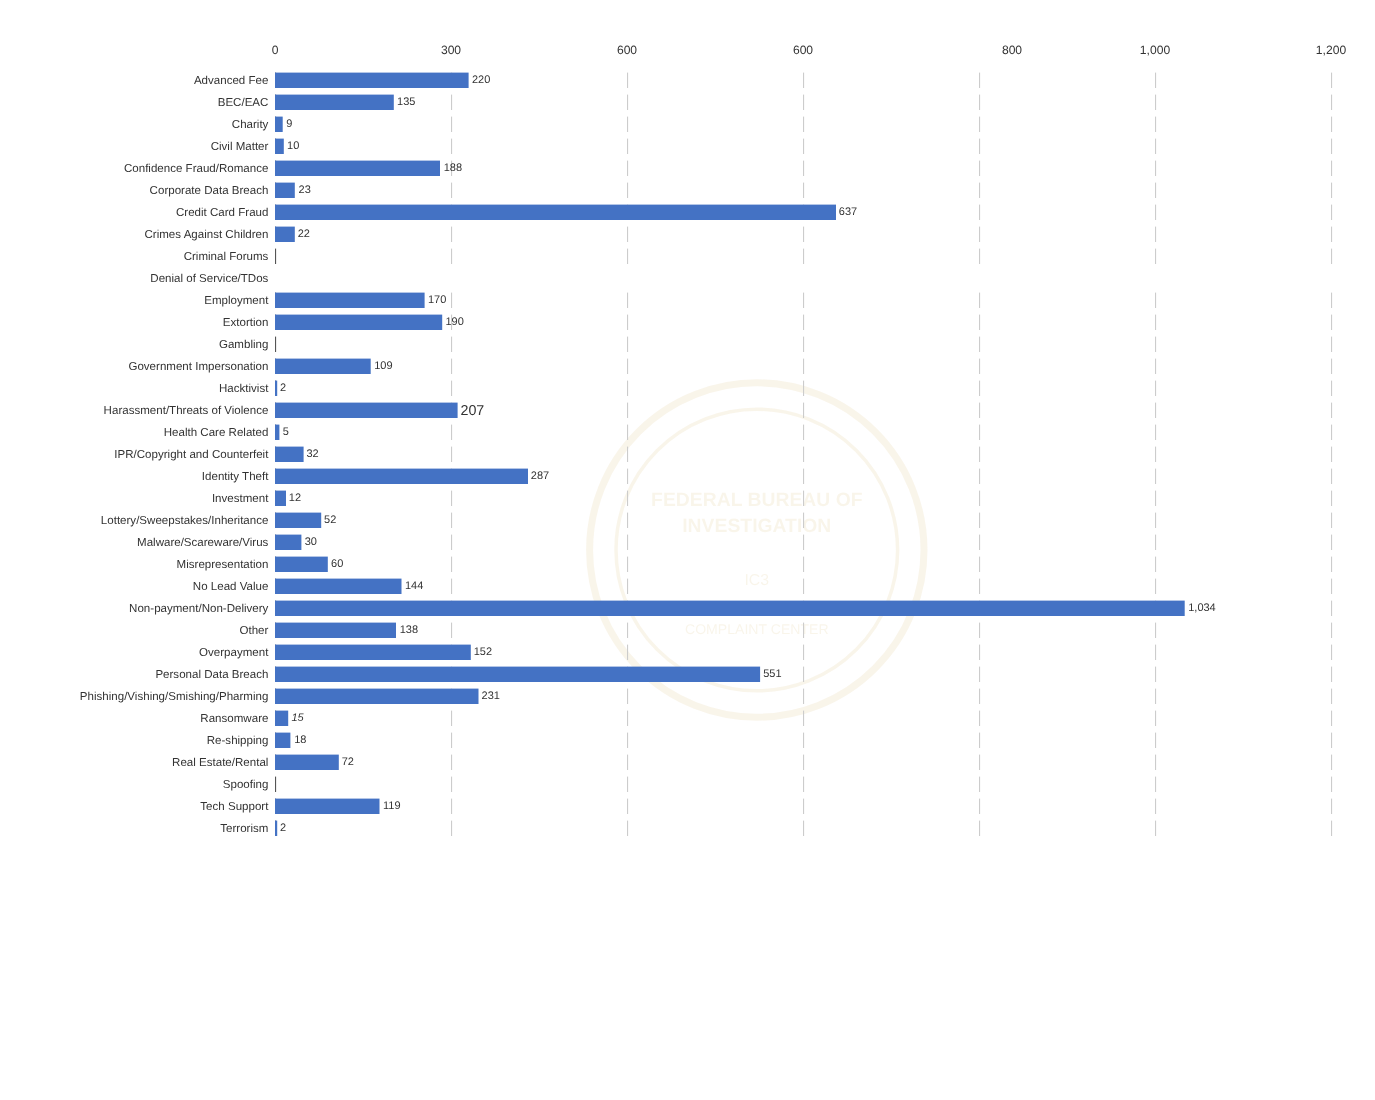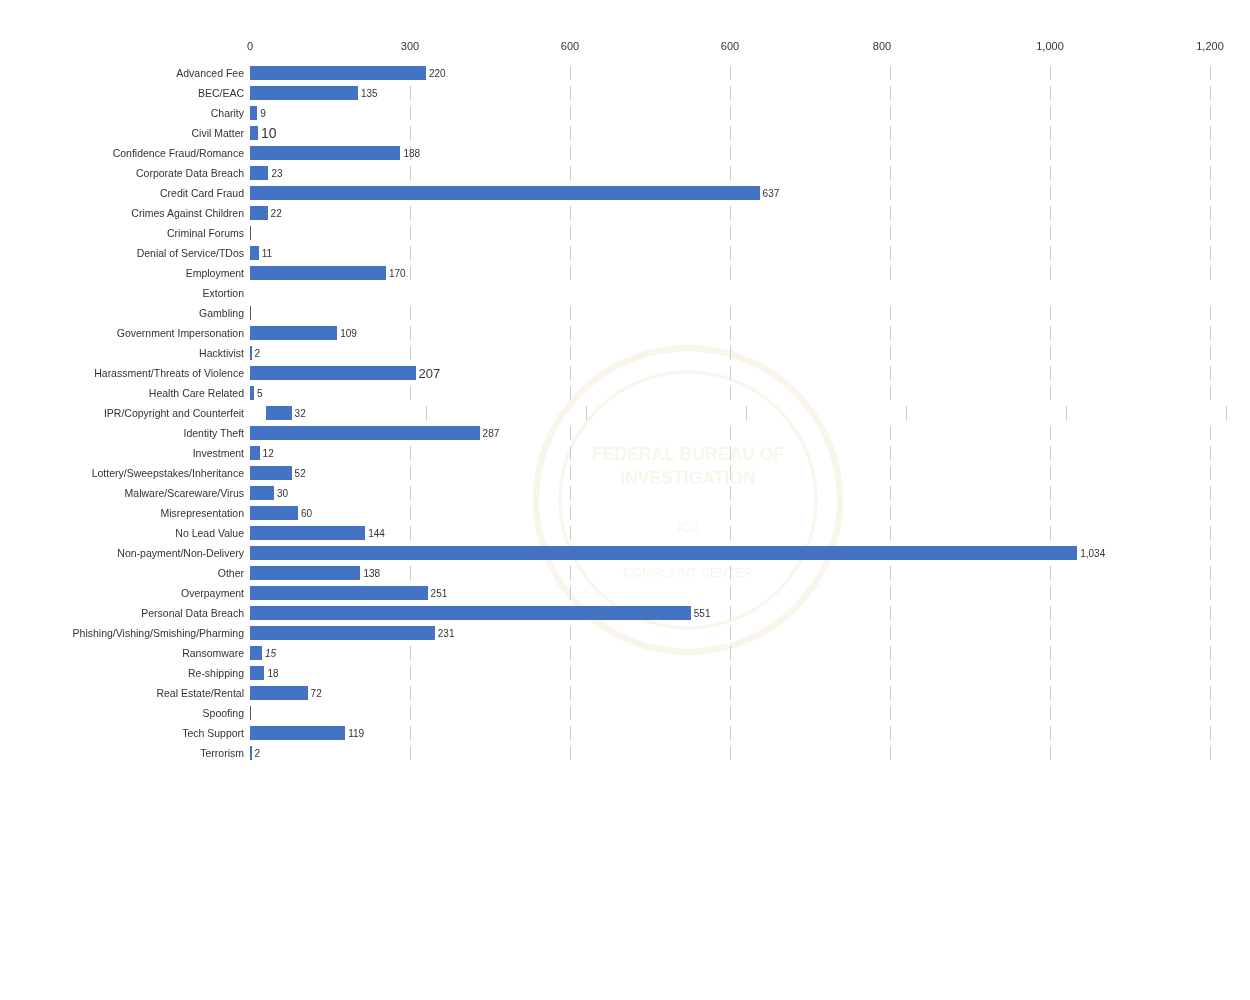--- a/index.html
+++ b/index.html
@@ -141,21 +141,21 @@
   <h1 class="chart-title"></h1>
 
   <div class="chart-area">
     <div class="victim-count-label"></div>
 
     <div class="x-axis-container" style="height: 20px; position: relative; margin-left: 220px; margin-right: 10px;">
     <span class="x-tick" style="left: 0px;">0</span>
         <span class="x-tick" style="left: 160px;">300</span>
         <span class="x-tick" style="left: 320px;">600</span>
         <span class="x-tick" style="left: 480px;">600</span>
-        <span class="x-tick" style="left: 632px;">800</span>
+        <span class="x-tick" style="left: 670px;">800</span>
         <span class="x-tick" style="left: 800px;">1,000</span>
         <span class="x-tick" style="left: 960px;">1,200</span>
       </div>
 
     <div class="bars-wrapper">
       <div class="bars-section" id="bars-section">
       <div class="bar-row">
             <div class="bar-label">Advanced Fee</div>
             <div class="bar-track" style="width: 960px; position: relative;">
               <div style="position: absolute; left: 0px; top: 0px; bottom: 0px; width: 1px; background: rgb(85, 85, 85);"></div>
@@ -201,21 +201,21 @@
             <div class="bar-label">Civil Matter</div>
             <div class="bar-track" style="width: 960px; position: relative;">
               <div style="position: absolute; left: 0px; top: 0px; bottom: 0px; width: 1px; background: rgb(85, 85, 85);"></div>
               <div style="position: absolute; left: 160px; top: 0px; bottom: 0px; width: 1px; background: rgb(204, 204, 204);"></div>
               <div style="position: absolute; left: 320px; top: 0px; bottom: 0px; width: 1px; background: rgb(204, 204, 204);"></div>
               <div style="position: absolute; left: 480px; top: 0px; bottom: 0px; width: 1px; background: rgb(204, 204, 204);"></div>
               <div style="position: absolute; left: 640px; top: 0px; bottom: 0px; width: 1px; background: rgb(204, 204, 204);"></div>
               <div style="position: absolute; left: 800px; top: 0px; bottom: 0px; width: 1px; background: rgb(204, 204, 204);"></div>
               <div style="position: absolute; left: 960px; top: 0px; bottom: 0px; width: 1px; background: rgb(204, 204, 204);"></div>
               <div class="bar-fill" style="width: 8px; --bar-width: 8px;"></div>
-              <div class="bar-value" style="left: 11px; position: absolute; top: 50%; transform: translateY(-50%); font-size: 14px; color: rgb(51, 51, 51);">10</div>
+              <div class="bar-value" style="left: 11px; position: absolute; top: 50%; transform: translateY(-50%); font-size: 10px; color: rgb(51, 51, 51);">10</div>
             </div>
           </div>
           <div class="bar-row">
             <div class="bar-label">Confidence Fraud/Romance</div>
             <div class="bar-track" style="width: 960px; position: relative;">
               <div style="position: absolute; left: 0px; top: 0px; bottom: 0px; width: 1px; background: rgb(85, 85, 85);"></div>
               <div style="position: absolute; left: 160px; top: 0px; bottom: 0px; width: 1px; background: rgb(204, 204, 204);"></div>
               <div style="position: absolute; left: 320px; top: 0px; bottom: 0px; width: 1px; background: rgb(204, 204, 204);"></div>
               <div style="position: absolute; left: 480px; top: 0px; bottom: 0px; width: 1px; background: rgb(204, 204, 204);"></div>
               <div style="position: absolute; left: 640px; top: 0px; bottom: 0px; width: 1px; background: rgb(204, 204, 204);"></div>
@@ -274,48 +274,48 @@
               <div style="position: absolute; left: 160px; top: 0px; bottom: 0px; width: 1px; background: rgb(204, 204, 204);"></div>
               <div style="position: absolute; left: 320px; top: 0px; bottom: 0px; width: 1px; background: rgb(204, 204, 204);"></div>
               <div style="position: absolute; left: 480px; top: 0px; bottom: 0px; width: 1px; background: rgb(204, 204, 204);"></div>
               <div style="position: absolute; left: 640px; top: 0px; bottom: 0px; width: 1px; background: rgb(204, 204, 204);"></div>
               <div style="position: absolute; left: 800px; top: 0px; bottom: 0px; width: 1px; background: rgb(204, 204, 204);"></div>
               <div style="position: absolute; left: 960px; top: 0px; bottom: 0px; width: 1px; background: rgb(204, 204, 204);"></div>
             </div>
           </div>
           <div class="bar-row">
             <div class="bar-label">Denial of Service/TDos</div>
-            <div class="bar-track" style="width: 960px; position: relative;">
-              <div style="position: absolute; left: 0px; top: 0px; bottom: 0px; width: 1px; background: rgb(85, 85, 85);"></div>
-              <div style="position: absolute; left: 160px; top: 0px; bottom: 0px; width: 1px; background: rgb(204, 204, 204);"></div>
-              <div style="position: absolute; left: 320px; top: 0px; bottom: 0px; width: 1px; background: rgb(204, 204, 204);"></div>
-              <div style="position: absolute; left: 480px; top: 0px; bottom: 0px; width: 1px; background: rgb(204, 204, 204);"></div>
-              <div style="position: absolute; left: 640px; top: 0px; bottom: 0px; width: 1px; background: rgb(204, 204, 204);"></div>
-              <div style="position: absolute; left: 800px; top: 0px; bottom: 0px; width: 1px; background: rgb(204, 204, 204);"></div>
-              <div style="position: absolute; left: 960px; top: 0px; bottom: 0px; width: 1px; background: rgb(204, 204, 204);"></div>
-              <div class="bar-fill" style="width: 8.8px; --bar-width: 8.8px;"></div>
-              <div class="bar-value" style="left: 11.8px; position: absolute; top: 50%; transform: translateY(-50%); font-size: 10px; color: rgb(51, 51, 51);">11</div>
-            </div>
           </div>
           <div class="bar-row">
             <div class="bar-label">Employment</div>
             <div class="bar-track" style="width: 960px; position: relative;">
               <div style="position: absolute; left: 0px; top: 0px; bottom: 0px; width: 1px; background: rgb(85, 85, 85);"></div>
               <div style="position: absolute; left: 160px; top: 0px; bottom: 0px; width: 1px; background: rgb(204, 204, 204);"></div>
               <div style="position: absolute; left: 320px; top: 0px; bottom: 0px; width: 1px; background: rgb(204, 204, 204);"></div>
               <div style="position: absolute; left: 480px; top: 0px; bottom: 0px; width: 1px; background: rgb(204, 204, 204);"></div>
               <div style="position: absolute; left: 640px; top: 0px; bottom: 0px; width: 1px; background: rgb(204, 204, 204);"></div>
               <div style="position: absolute; left: 800px; top: 0px; bottom: 0px; width: 1px; background: rgb(204, 204, 204);"></div>
               <div style="position: absolute; left: 960px; top: 0px; bottom: 0px; width: 1px; background: rgb(204, 204, 204);"></div>
               <div class="bar-fill" style="width: 136px; --bar-width: 136px;"></div>
               <div class="bar-value" style="left: 139px; position: absolute; top: 50%; transform: translateY(-50%); font-size: 10px; color: rgb(51, 51, 51);">170</div>
             </div>
           </div>
           <div class="bar-row">
             <div class="bar-label">Extortion</div>
+            <div class="bar-track" style="width: 960px; position: relative;">
+              <div style="position: absolute; left: 0px; top: 0px; bottom: 0px; width: 1px; background: rgb(85, 85, 85);"></div>
+              <div style="position: absolute; left: 160px; top: 0px; bottom: 0px; width: 1px; background: rgb(204, 204, 204);"></div>
+              <div style="position: absolute; left: 320px; top: 0px; bottom: 0px; width: 1px; background: rgb(204, 204, 204);"></div>
+              <div style="position: absolute; left: 480px; top: 0px; bottom: 0px; width: 1px; background: rgb(204, 204, 204);"></div>
+              <div style="position: absolute; left: 640px; top: 0px; bottom: 0px; width: 1px; background: rgb(204, 204, 204);"></div>
+              <div style="position: absolute; left: 800px; top: 0px; bottom: 0px; width: 1px; background: rgb(204, 204, 204);"></div>
+              <div style="position: absolute; left: 960px; top: 0px; bottom: 0px; width: 1px; background: rgb(204, 204, 204);"></div>
+              <div class="bar-fill" style="width: 152px; --bar-width: 152px;"></div>
+              <div class="bar-value" style="left: 155px; position: absolute; top: 50%; transform: translateY(-50%); font-size: 10px; color: rgb(51, 51, 51);">190</div>
+            </div>
           </div>
           <div class="bar-row">
             <div class="bar-label">Gambling</div>
             <div class="bar-track" style="width: 960px; position: relative;">
               <div style="position: absolute; left: 0px; top: 0px; bottom: 0px; width: 1px; background: rgb(85, 85, 85);"></div>
               <div style="position: absolute; left: 160px; top: 0px; bottom: 0px; width: 1px; background: rgb(204, 204, 204);"></div>
               <div style="position: absolute; left: 320px; top: 0px; bottom: 0px; width: 1px; background: rgb(204, 204, 204);"></div>
               <div style="position: absolute; left: 480px; top: 0px; bottom: 0px; width: 1px; background: rgb(204, 204, 204);"></div>
               <div style="position: absolute; left: 640px; top: 0px; bottom: 0px; width: 1px; background: rgb(204, 204, 204);"></div>
               <div style="position: absolute; left: 800px; top: 0px; bottom: 0px; width: 1px; background: rgb(204, 204, 204);"></div>
@@ -373,21 +373,21 @@
               <div style="position: absolute; left: 480px; top: 0px; bottom: 0px; width: 1px; background: rgb(204, 204, 204);"></div>
               <div style="position: absolute; left: 640px; top: 0px; bottom: 0px; width: 1px; background: rgb(204, 204, 204);"></div>
               <div style="position: absolute; left: 800px; top: 0px; bottom: 0px; width: 1px; background: rgb(204, 204, 204);"></div>
               <div style="position: absolute; left: 960px; top: 0px; bottom: 0px; width: 1px; background: rgb(204, 204, 204);"></div>
               <div class="bar-fill" style="width: 4px; --bar-width: 4px;"></div>
               <div class="bar-value" style="left: 7px; position: absolute; top: 50%; transform: translateY(-50%); font-size: 10px; color: rgb(51, 51, 51);">5</div>
             </div>
           </div>
           <div class="bar-row">
             <div class="bar-label">IPR/Copyright and Counterfeit</div>
-            <div class="bar-track" style="width: 960px; position: relative; margin-left: 16px;">
+            <div class="bar-track" style="width: 960px; position: relative;">
               <div style="position: absolute; left: 0px; top: 0px; bottom: 0px; width: 1px; background: rgb(85, 85, 85);"></div>
               <div style="position: absolute; left: 160px; top: 0px; bottom: 0px; width: 1px; background: rgb(204, 204, 204);"></div>
               <div style="position: absolute; left: 320px; top: 0px; bottom: 0px; width: 1px; background: rgb(204, 204, 204);"></div>
               <div style="position: absolute; left: 480px; top: 0px; bottom: 0px; width: 1px; background: rgb(204, 204, 204);"></div>
               <div style="position: absolute; left: 640px; top: 0px; bottom: 0px; width: 1px; background: rgb(204, 204, 204);"></div>
               <div style="position: absolute; left: 800px; top: 0px; bottom: 0px; width: 1px; background: rgb(204, 204, 204);"></div>
               <div style="position: absolute; left: 960px; top: 0px; bottom: 0px; width: 1px; background: rgb(204, 204, 204);"></div>
               <div class="bar-fill" style="width: 25.6px; --bar-width: 25.6px;"></div>
               <div class="bar-value" style="left: 28.6px; position: absolute; top: 50%; transform: translateY(-50%); font-size: 10px; color: rgb(51, 51, 51);">32</div>
             </div>
@@ -508,21 +508,21 @@
             <div class="bar-label">Overpayment</div>
             <div class="bar-track" style="width: 960px; position: relative;">
               <div style="position: absolute; left: 0px; top: 0px; bottom: 0px; width: 1px; background: rgb(85, 85, 85);"></div>
               <div style="position: absolute; left: 160px; top: 0px; bottom: 0px; width: 1px; background: rgb(204, 204, 204);"></div>
               <div style="position: absolute; left: 320px; top: 0px; bottom: 0px; width: 1px; background: rgb(204, 204, 204);"></div>
               <div style="position: absolute; left: 480px; top: 0px; bottom: 0px; width: 1px; background: rgb(204, 204, 204);"></div>
               <div style="position: absolute; left: 640px; top: 0px; bottom: 0px; width: 1px; background: rgb(204, 204, 204);"></div>
               <div style="position: absolute; left: 800px; top: 0px; bottom: 0px; width: 1px; background: rgb(204, 204, 204);"></div>
               <div style="position: absolute; left: 960px; top: 0px; bottom: 0px; width: 1px; background: rgb(204, 204, 204);"></div>
               <div class="bar-fill" style="width: 177.6px; --bar-width: 177.6px;"></div>
-              <div class="bar-value" style="left: 180.6px; position: absolute; top: 50%; transform: translateY(-50%); font-size: 10px; color: rgb(51, 51, 51);">251</div>
+              <div class="bar-value" style="left: 180.6px; position: absolute; top: 50%; transform: translateY(-50%); font-size: 10px; color: rgb(51, 51, 51);">152</div>
             </div>
           </div>
           <div class="bar-row">
             <div class="bar-label">Personal Data Breach</div>
             <div class="bar-track" style="width: 960px; position: relative;">
               <div style="position: absolute; left: 0px; top: 0px; bottom: 0px; width: 1px; background: rgb(85, 85, 85);"></div>
               <div style="position: absolute; left: 160px; top: 0px; bottom: 0px; width: 1px; background: rgb(204, 204, 204);"></div>
               <div style="position: absolute; left: 320px; top: 0px; bottom: 0px; width: 1px; background: rgb(204, 204, 204);"></div>
               <div style="position: absolute; left: 480px; top: 0px; bottom: 0px; width: 1px; background: rgb(204, 204, 204);"></div>
               <div style="position: absolute; left: 640px; top: 0px; bottom: 0px; width: 1px; background: rgb(204, 204, 204);"></div>

